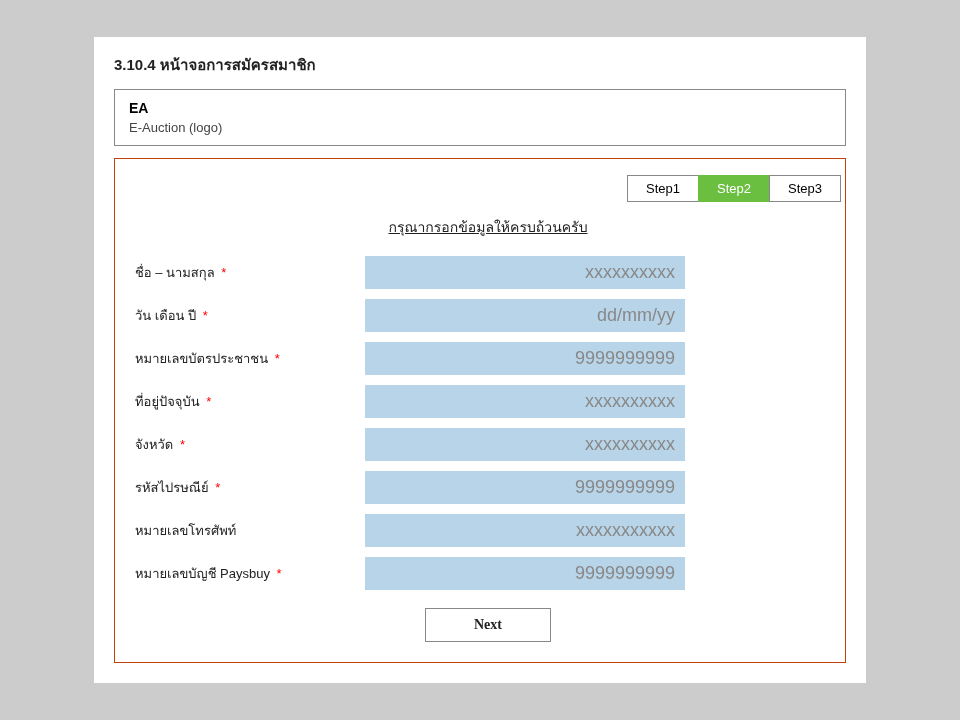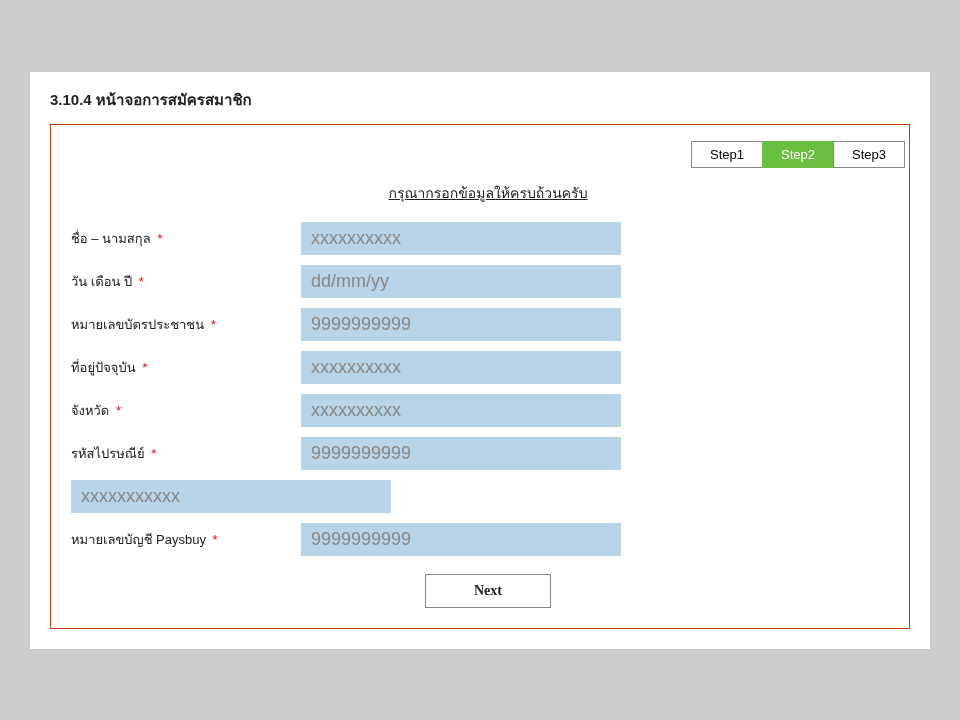--- a/index.html
+++ b/index.html
@@ -7,21 +7,21 @@
       background: #ccc;
       display: flex;
       justify-content: center;
       align-items: center;
       width: 960px;
       height: 720px;
       font-family: Arial, sans-serif;
     }
     .page-container {
       background: #fff;
-      width: 900px;
+      width: 772px;
       padding: 16px 20px 20px 20px;
     }
     .page-title {
       font-size: 15px;
       font-weight: bold;
       margin-bottom: 12px;
       color: #222;
     }
     .header-box {
       border: 1px solid #888;
@@ -86,21 +86,21 @@
       margin-left: 3px;
     }
     .form-input {
       background: #b8d4e8;
       border: none;
       outline: none;
       width: 320px;
       padding: 6px 10px;
       font-size: 18px;
       color: #888;
-      text-align: left;
+      text-align: right;
     }
     .next-row {
       display: flex;
       justify-content: center;
       margin-top: 18px;
     }
     .next-btn {
       border: 1px solid #888;
       background: #fff;
       padding: 8px 48px;
@@ -110,20 +110,24 @@
       color: #222;
       font-family: Liberation Serif, serif;
     }
   </style>
 </head>
 <body>
 
 <div class="page-container">
   <div class="page-title">3.10.4  หน้าจอการสมัครสมาชิก</div>
 
+  <div class="header-box">
+    <div class="header-ea">EA</div>
+    <div class="header-logo">E-Auction (logo)</div>
+  </div>
 
   <div class="main-box">
     <div class="steps-row">
       <button class="step-btn">Step1</button>
       <button class="step-btn active">Step2</button>
       <button class="step-btn">Step3</button>
     </div>
 
     <div class="instruction">กรุณากรอกข้อมูลให้ครบถ้วนครับ</div>
 
@@ -146,20 +150,21 @@
         </div>
         <div class="form-row">
           <div class="form-label">จังหวัด<span class="required"> *</span></div>
           <input type="text" class="form-input" value="xxxxxxxxxx" style="">
         </div>
         <div class="form-row">
           <div class="form-label">รหัสไปรษณีย์<span class="required"> *</span></div>
           <input type="text" class="form-input" value="9999999999" style="">
         </div>
         <div class="form-row">
+          <div class="form-label">หมายเลขโทรศัพท์</div>
           <input type="text" class="form-input" value="xxxxxxxxxxx" style="">
         </div>
         <div class="form-row">
           <div class="form-label">หมายเลขบัญชี Paysbuy<span class="required"> *</span></div>
           <input type="text" class="form-input" value="9999999999" style="">
         </div>
       </div>
 
     <div class="next-row">
       <button class="next-btn">Next</button>

